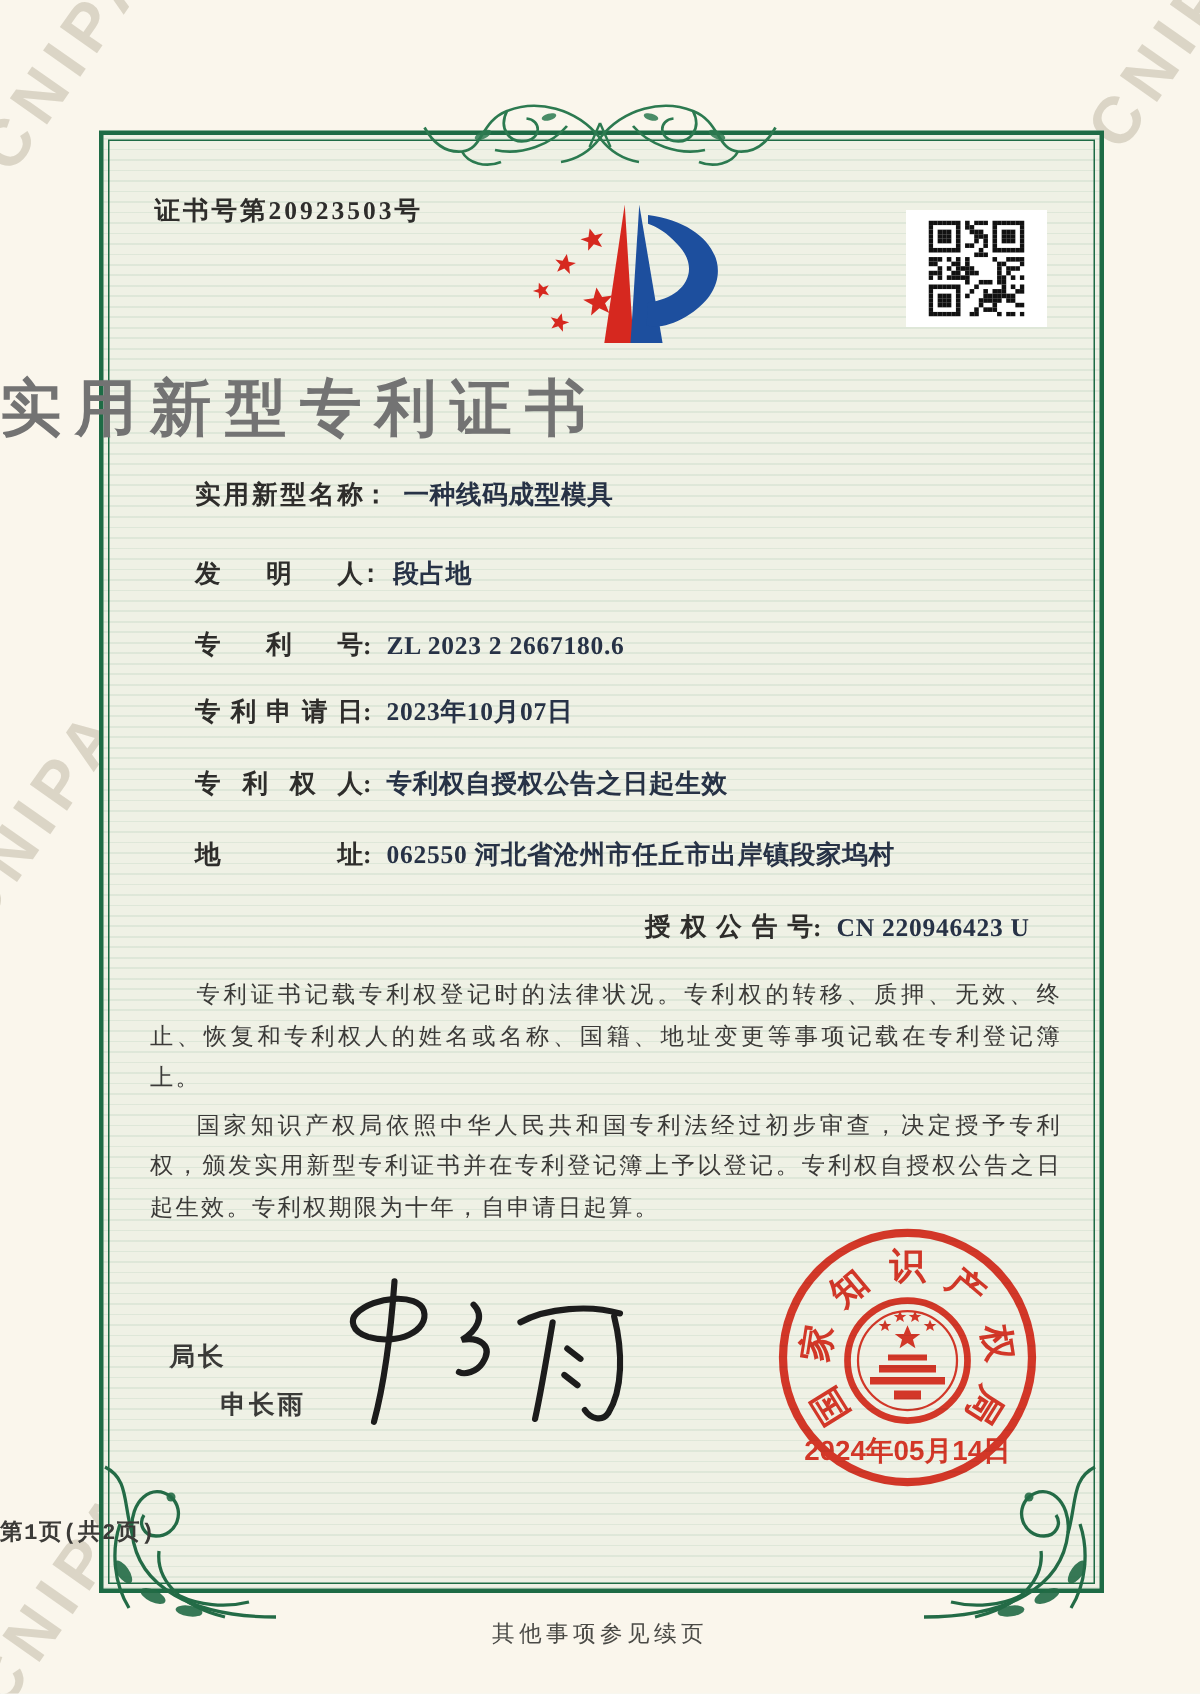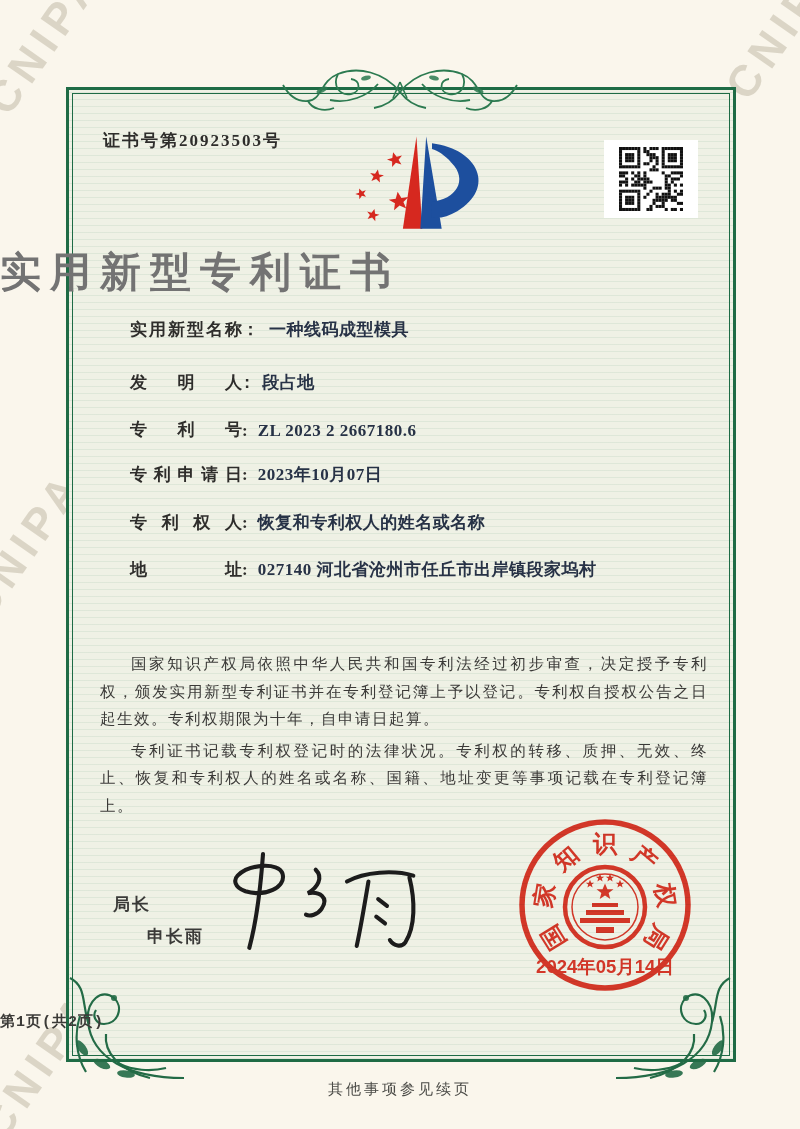--- a/index.html
+++ b/index.html
@@ -399,31 +399,34 @@
 <div class="field-row" style="top:371px;font-family:Liberation Mono, monospace;">
   <span class="field-label">发明人</span><span class="field-colon">:</span><span class="field-value">段占地</span>
 </div>
 <div class="field-row" style="top:418px;">
   <span class="field-label">专利号</span><span class="field-colon">:</span><span class="field-value">ZL 2023 2 2667180.6</span>
 </div>
 <div class="field-row" style="top:463px;">
   <span class="field-label">专利申请日</span><span class="field-colon">:</span><span class="field-value">2023年10月07日</span>
 </div>
 <div class="field-row" style="top:511px;">
-  <span class="field-label">专利权人</span><span class="field-colon">:</span><span class="field-value">恢复和专利权人的姓名或名称</span>
+  <span class="field-label">专利权人</span><span class="field-colon">:</span><span class="field-value">专利权自授权公告之日起生效</span>
 </div>
 <div class="field-row" style="top:558px;">
-  <span class="field-label">地址</span><span class="field-colon">:</span><span class="field-value">027140 河北省沧州市任丘市出岸镇段家坞村</span>
+  <span class="field-label">地址</span><span class="field-colon">:</span><span class="field-value">062550 河北省沧州市任丘市出岸镇段家坞村</span>
 </div>
 <div class="field-row" style="top:606px;">
+  <span class="grant-right">
+    <span class="field-label">授权公告号</span><span class="field-colon">:</span><span class="field-value">CN 220946423 U</span>
+  </span>
 </div>
 
 <div class="paras">
+  <p>专利证书记载专利权登记时的法律状况。专利权的转移、质押、无效、终止、恢复和专利权人的姓名或名称、国籍、地址变更等事项记载在专利登记簿上。</p>
   <p>国家知识产权局依照中华人民共和国专利法经过初步审查，决定授予专利权，颁发实用新型专利证书并在专利登记簿上予以登记。专利权自授权公告之日起生效。专利权期限为十年，自申请日起算。</p>
-  <p>专利证书记载专利权登记时的法律状况。专利权的转移、质押、无效、终止、恢复和专利权人的姓名或名称、国籍、地址变更等事项记载在专利登记簿上。</p>
 </div>
 
 <div class="signer-title">局长</div>
 <div class="signer-name">申长雨</div>
 
 <svg class="sig" width="205" height="108" viewBox="0 0 210 110">
   <g stroke="#1c1c1c" stroke-width="4.2" fill="none" stroke-linecap="round">
     <path d="M42,6 C40,34 36,72 28,102"></path>
     <path d="M16,28 C28,16 58,14 62,26 C66,40 44,50 24,44 C12,40 12,32 16,28"></path>
     <path d="M96,22 C104,30 98,40 88,46 C100,44 110,50 102,62 C98,68 90,70 86,68"></path>

